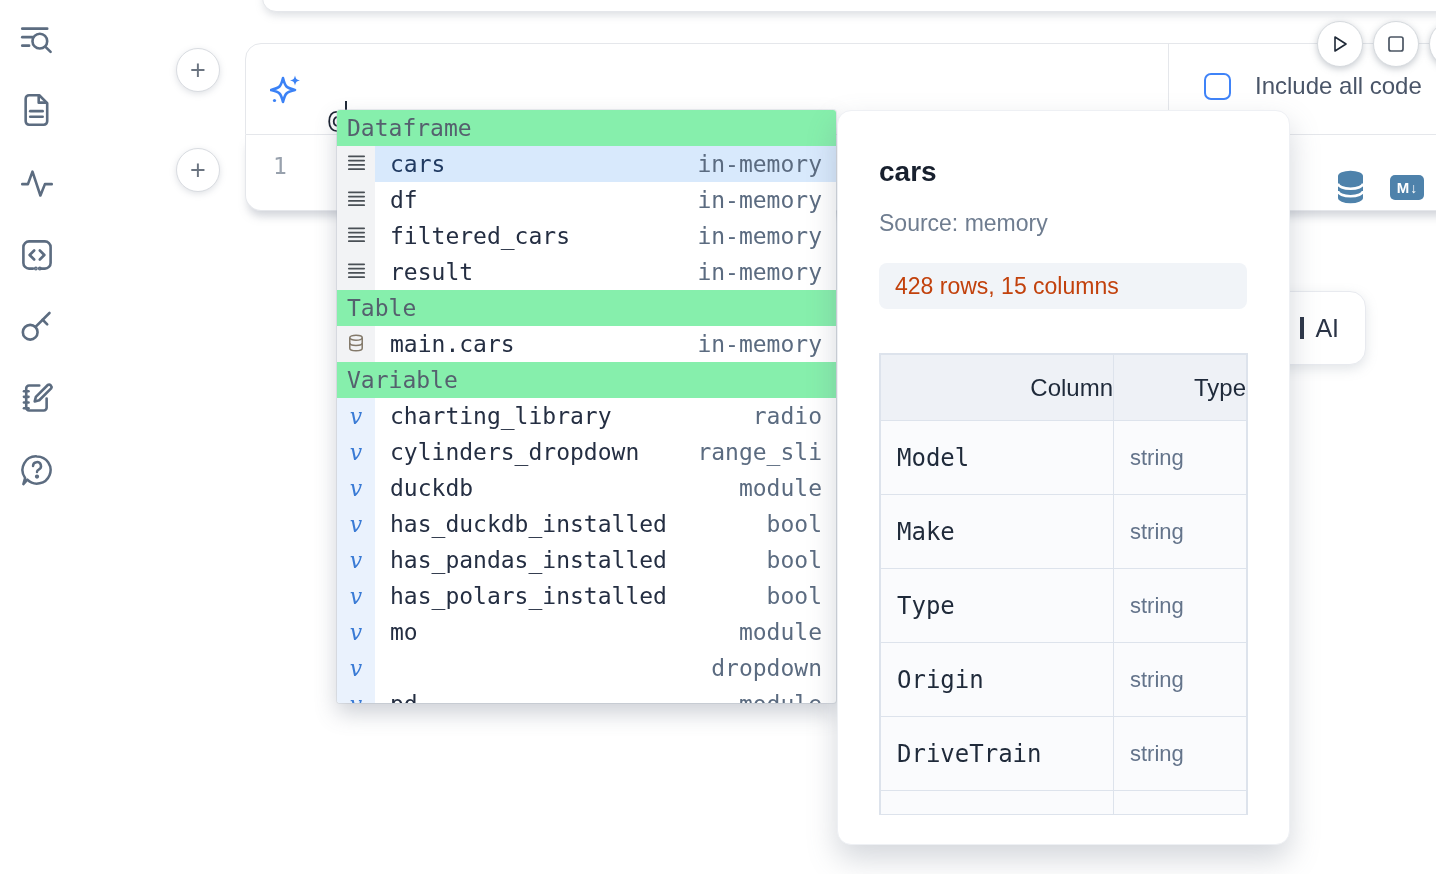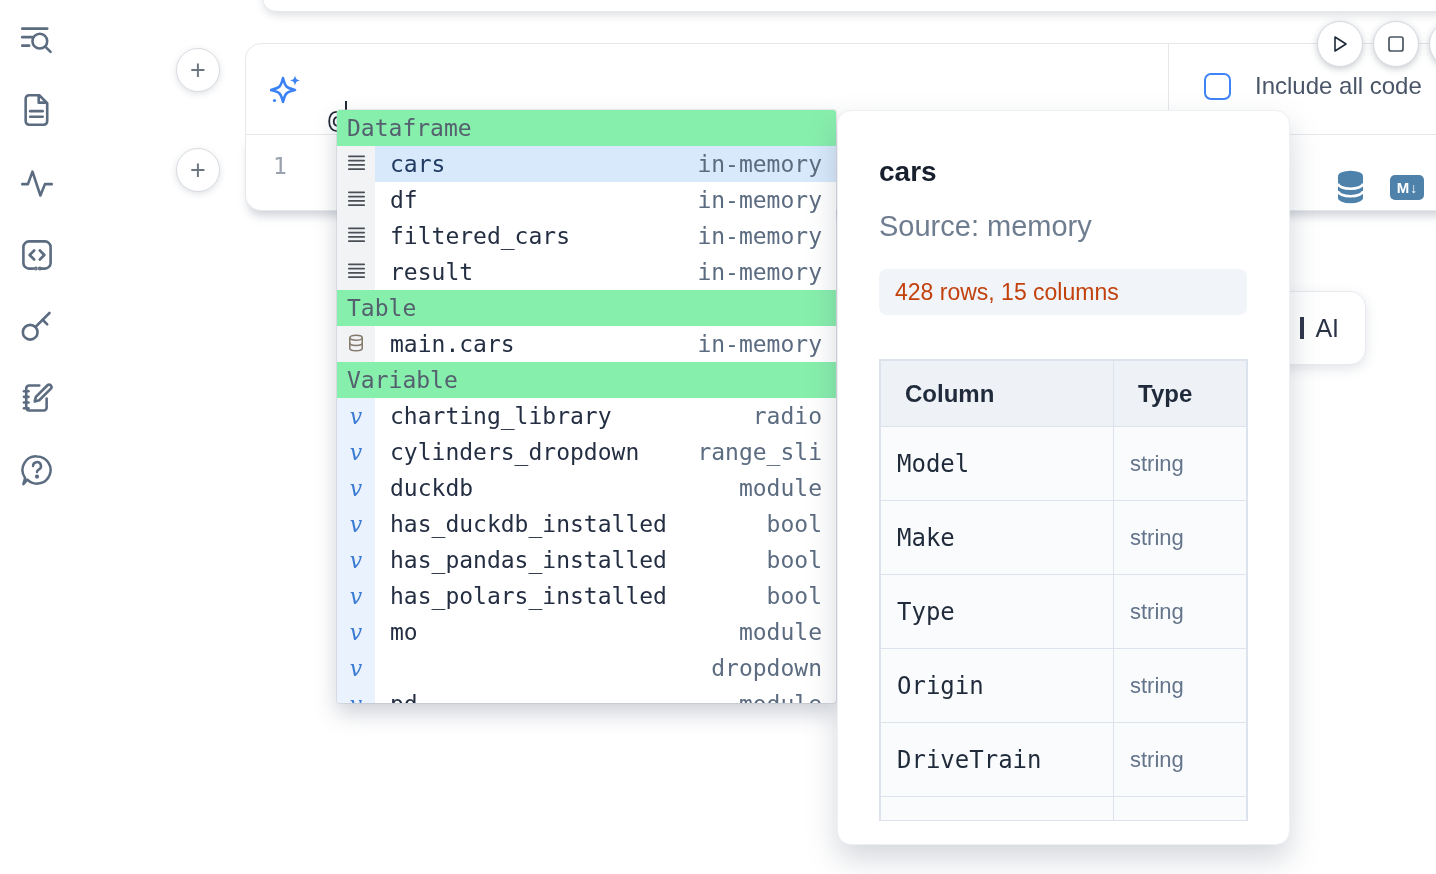--- a/index.html
+++ b/index.html
@@ -107,32 +107,32 @@
   .var-glyph { font-family:"DejaVu Serif", serif; font-style:italic; font-size:22px; color:#3a7bd5; line-height:1; }
 
   
   .preview {
     position:absolute; left:837px; top:110px; width:453px; height:735px;
     background:#fff; border:1px solid #eef0f4; border-radius:14px;
     box-shadow:0 14px 30px rgba(100,110,130,.28); z-index:10;
     padding:45px 0 0 41px;
   }
   .pv-title { font-size:28px; font-weight:bold; color:#18202e; }
-  .pv-source { margin-top:22px; font-size:29px; color:#6f7d90; }
+  .pv-source { margin-top:22px; font-size:23px; color:#6f7d90; }
   .pv-shape {
     margin-top:26px; width:368px; height:46px; background:#f1f4f8; border-radius:8px;
     display:flex; align-items:center; padding-left:16px;
     font-size:23px; color:#c2410c;
   }
   .pv-table-wrap { margin-top:44px; width:369px; height:462px; overflow:hidden;
     border:1px solid #dde3ec; }
   .pv-table { width:100%; border-collapse:collapse; table-layout:fixed; }
   .pv-table th {
     height:66px; background:#eef1f6; border:1px solid #dde3ec;
-    font-size:24px; font-weight:bold; color:#1f2a3a; text-align:left; padding-left:24px;
+    font-size:24px; font-weight:normal; color:#1f2a3a; text-align:right; padding-left:24px;
   }
   .pv-table td {
     height:74px; background:#fafbfd; border:1px solid #dde3ec; padding-left:16px;
   }
   .pv-table td.col-name { font-family:"DejaVu Sans Mono", monospace; font-size:24px; color:#1f2a3a; }
   .pv-table td.col-type { font-size:22px; color:#64748b; }
 </style>
 </head>
 <body>
 

